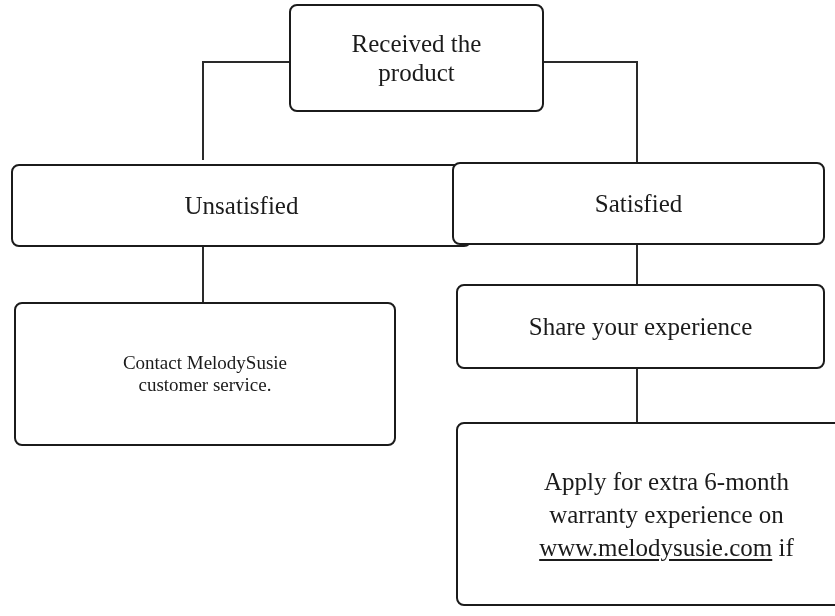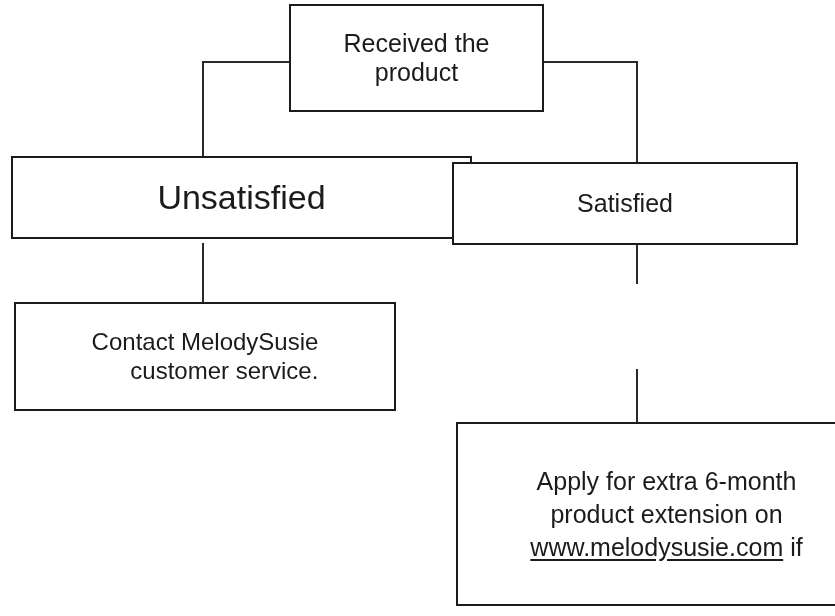--- a/index.html
+++ b/index.html
@@ -23,52 +23,52 @@
     top: 0;
     width: 835px;
     height: 616px;
     pointer-events: none;
   }
   .node {
     position: absolute;
     box-sizing: border-box;
     background: #ffffff;
     border: 2px solid #1b1b1b;
-    border-radius: 0;
+    border-radius: 8px;
     display: flex;
     align-items: center;
     justify-content: center;
     text-align: center;
     color: #1b1b1b;
     line-height: 1.18;
     z-index: 2;
+    font-family: Liberation Serif, serif;
   }
   .node-text {
     display: block;
     padding: 0 10px;
     white-space: pre-line;
   }
 
   
   #node-root {
     left: 289px;  top: 4px;   width: 255px; height: 108px;
     font-size: 25px;
   }
   #node-unsatisfied {
-    left: 11px;   top: 156px; width: 461px; height: 83px;
-    font-size: 34px;
+    left: 11px;   top: 164px; width: 461px; height: 83px;
+    font-size: 25px;
   }
   #node-satisfied {
-    left: 452px;  top: 162px; width: 346px; height: 83px;
+    left: 452px;  top: 162px; width: 373px; height: 83px;
     font-size: 25px;
   }
   #node-contact {
-    left: 14px;   top: 302px; width: 382px; height: 109px;
-    font-size: 24px;
-    text-align: right;
+    left: 14px;   top: 302px; width: 382px; height: 144px;
+    font-size: 19px;
   }
   #node-share {
     left: 456px;  top: 284px; width: 369px; height: 85px;
     font-size: 25px;
   }
   #node-apply {
     left: 456px;  top: 422px; width: 421px; height: 184px;
     font-size: 25px;
   }
   #node-apply .node-text {
@@ -111,18 +111,21 @@
 
   <div class="node" id="node-satisfied">
     <span class="node-text">Satisfied</span>
   </div>
 
   <div class="node" id="node-contact">
     <span class="node-text">Contact MelodySusie
 customer service.</span>
   </div>
 
+  <div class="node" id="node-share">
+    <span class="node-text">Share your experience</span>
+  </div>
 
   <div class="node" id="node-apply">
-    <span class="node-text"><span>Apply for extra 6-month</span><br><span>product extension on</span><br><span class="url-underline">www.melodysusie.com</span><span> if</span><br></span>
+    <span class="node-text"><span>Apply for extra 6-month</span><br><span>warranty experience on</span><br><span class="url-underline">www.melodysusie.com</span><span> if</span><br></span>
   </div>
 
 </div>
 
 </body></html>

